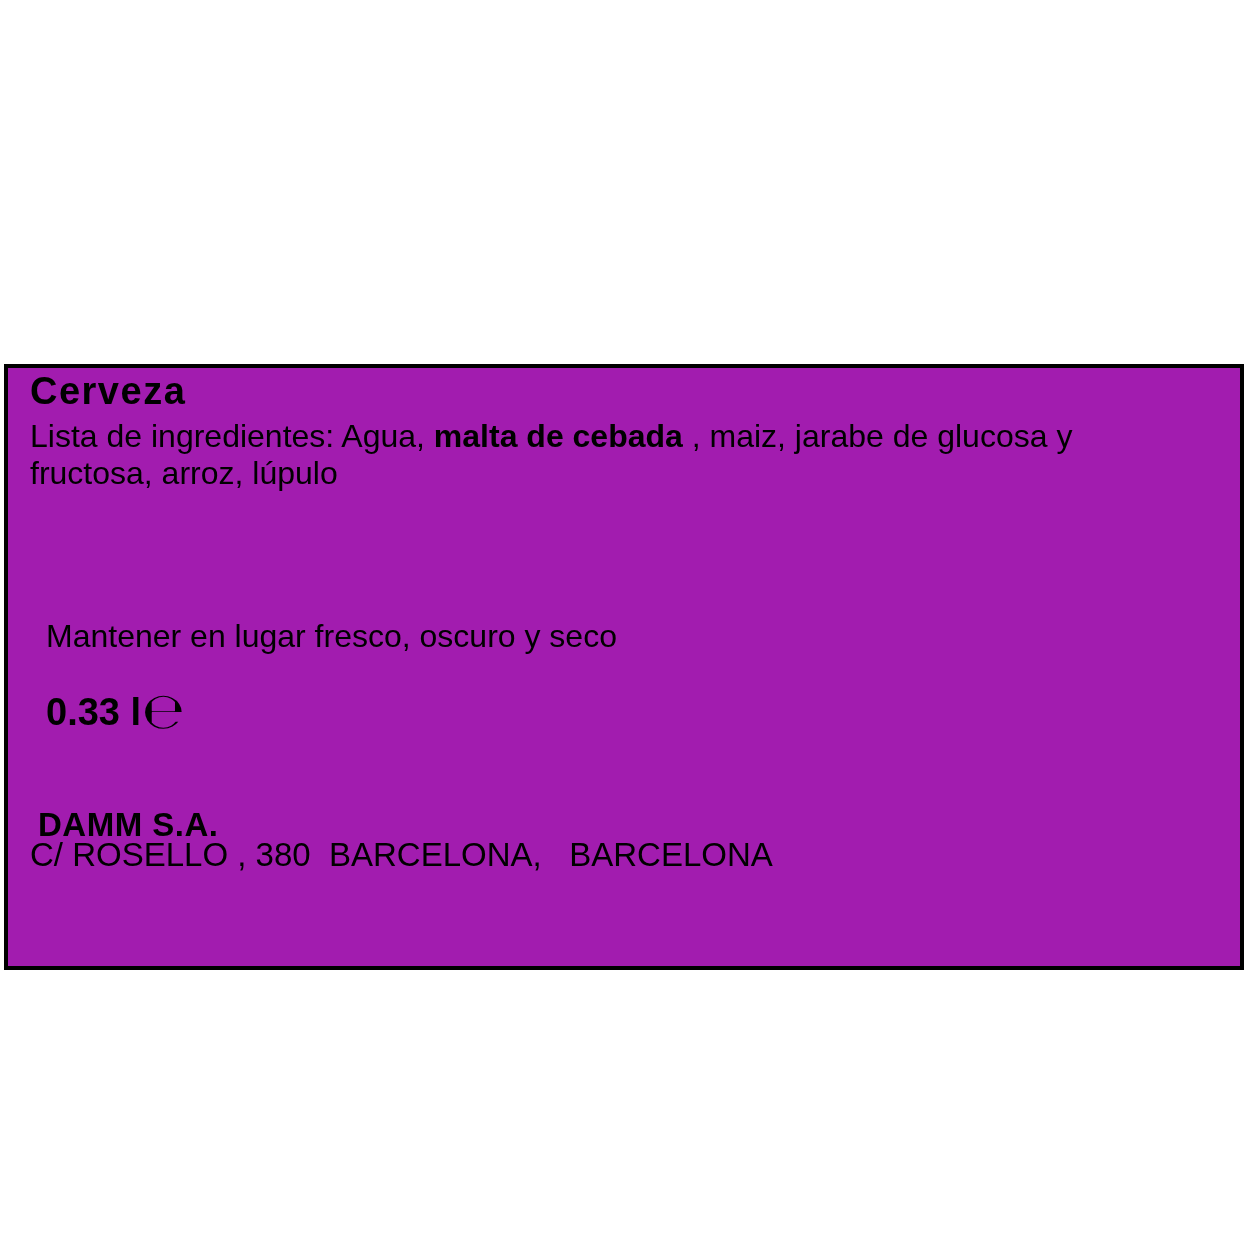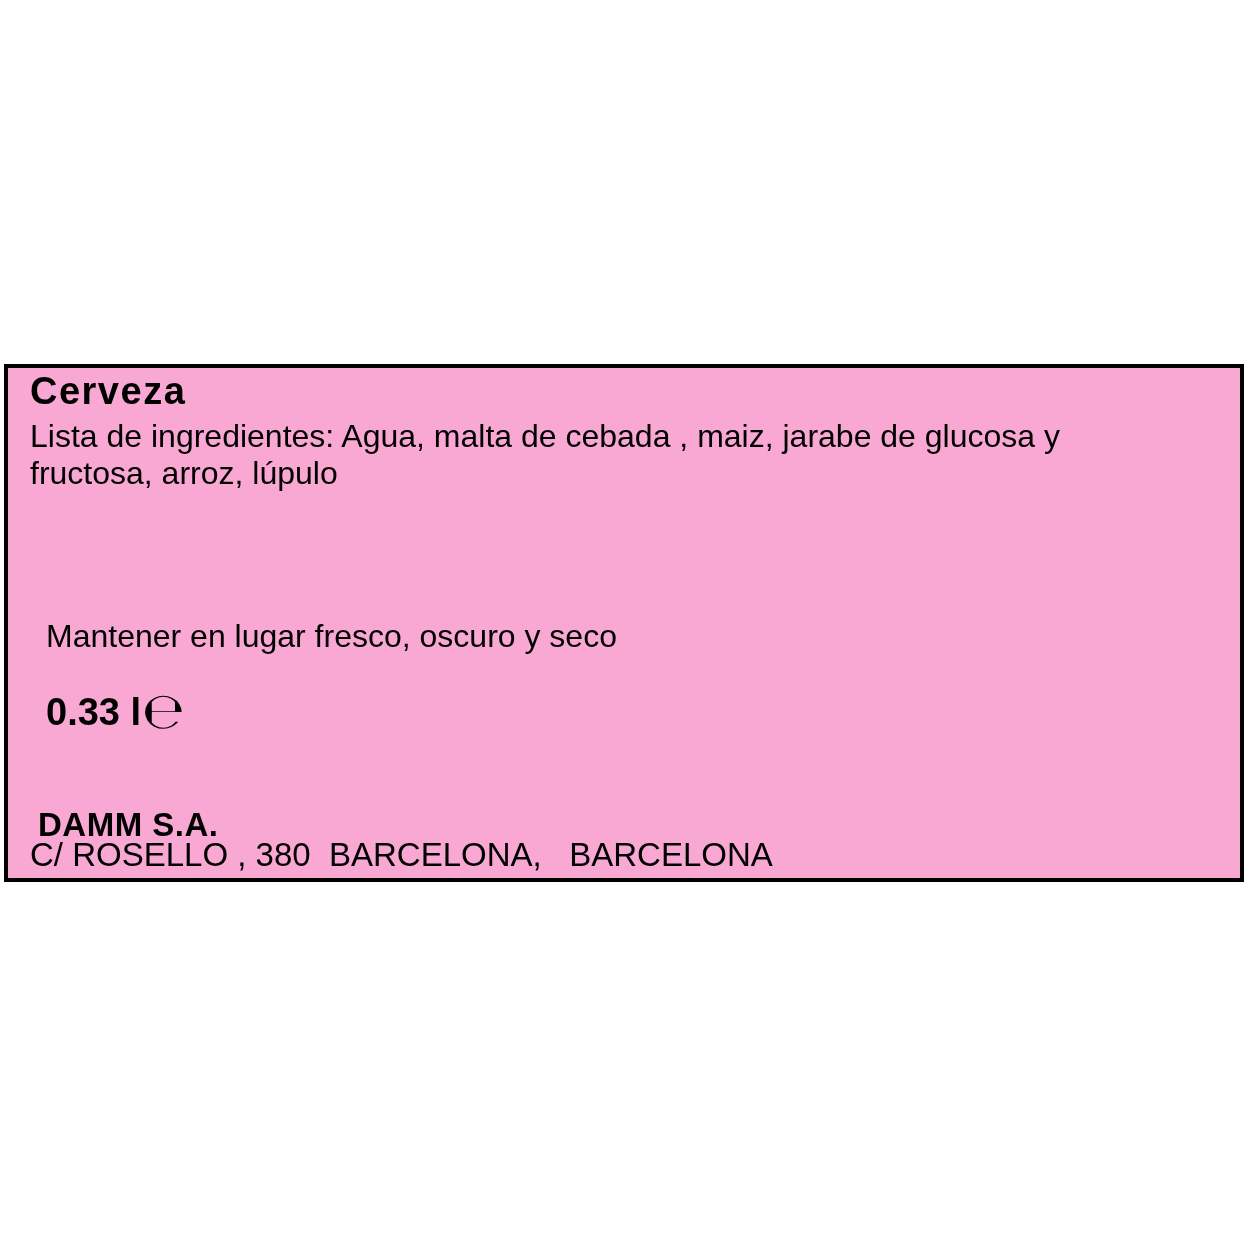--- a/index.html
+++ b/index.html
@@ -13,24 +13,24 @@
     position: relative;
     font-family: "Liberation Sans", "DejaVu Sans", sans-serif;
     color: #000000;
     overflow: hidden;
   }
   .label-box {
     position: absolute;
     left: 4px;
     top: 364px;
     width: 1240px;
-    height: 518px;
+    height: 606px;
     border: 4px solid #000000;
     box-sizing: border-box;
-    background: #f9a8d4;
+    background: #a21caf;
   }
   .product-name {
     position: absolute;
     left: 22px;
     top: 2px;
     font-size: 38px;
     font-weight: 700;
     letter-spacing: 1.5px;
     line-height: 1.15;
     margin: 0;
@@ -39,21 +39,21 @@
     position: absolute;
     left: 22px;
     top: 50px;
     font-size: 32px;
     font-weight: 400;
     line-height: 37px;
     margin: 0;
     white-space: nowrap;
   }
   .ingredients b {
-    font-weight: 400;
+    font-weight: 700;
   }
   .storage {
     position: absolute;
     left: 22px;
     top: 234px;
     font-size: 32px;
     font-weight: 400;
     line-height: 37px;
     margin: 16px;
     white-space: nowrap;

